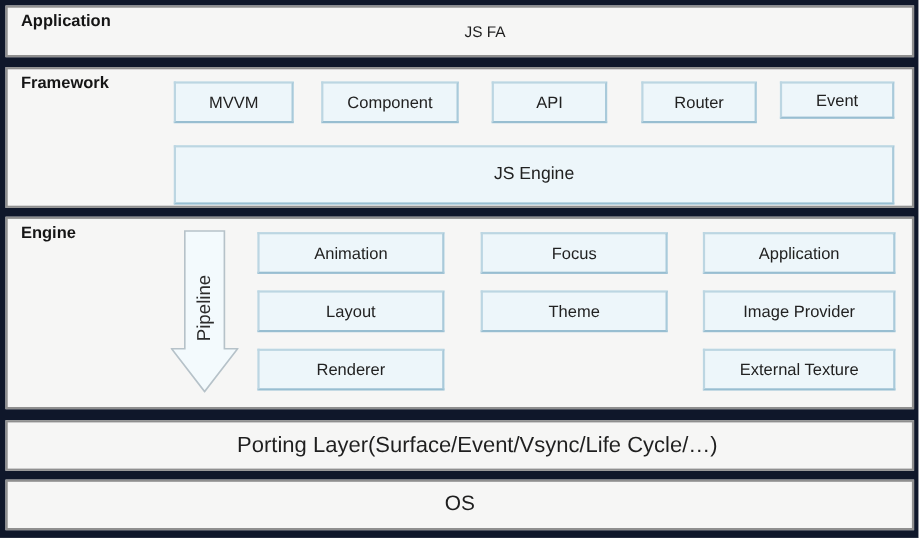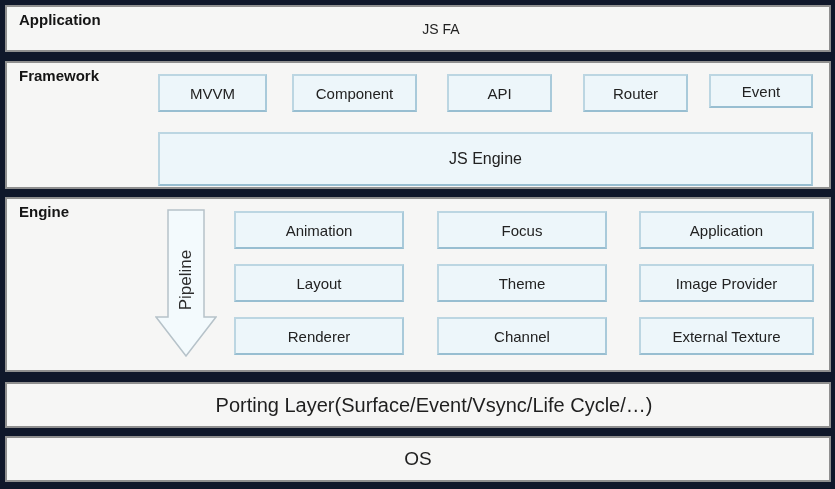--- a/index.html
+++ b/index.html
@@ -111,21 +111,20 @@
 
     <div class="module" style="left:227px; top:12px;  width:170px; height:38px;">Animation</div>
     <div class="module" style="left:430px; top:12px;  width:170px; height:38px;">Focus</div>
     <div class="module" style="left:632px; top:12px;  width:175px; height:38px;">Application</div>
 
     <div class="module" style="left:227px; top:65px;  width:170px; height:38px;">Layout</div>
     <div class="module" style="left:430px; top:65px;  width:170px; height:38px;">Theme</div>
     <div class="module" style="left:632px; top:65px;  width:175px; height:38px;">Image Provider</div>
 
     <div class="module" style="left:227px; top:118px; width:170px; height:38px;">Renderer</div>
-    <div class="module" style="left:430px; top:118px; width:170px; height:38px;">Channel</div>
     <div class="module" style="left:632px; top:118px; width:175px; height:38px;">External Texture</div>
   </section>
 
   <section class="layer" style="top:382px; height:46px;padding-left:32px;">
     <div class="bar-text porting-content">Porting Layer(Surface/Event/Vsync/Life Cycle/…)</div>
   </section>
 
   <section class="layer" style="top:436px; height:46px;">
     <div class="bar-text os-content">OS</div>
   </section>

